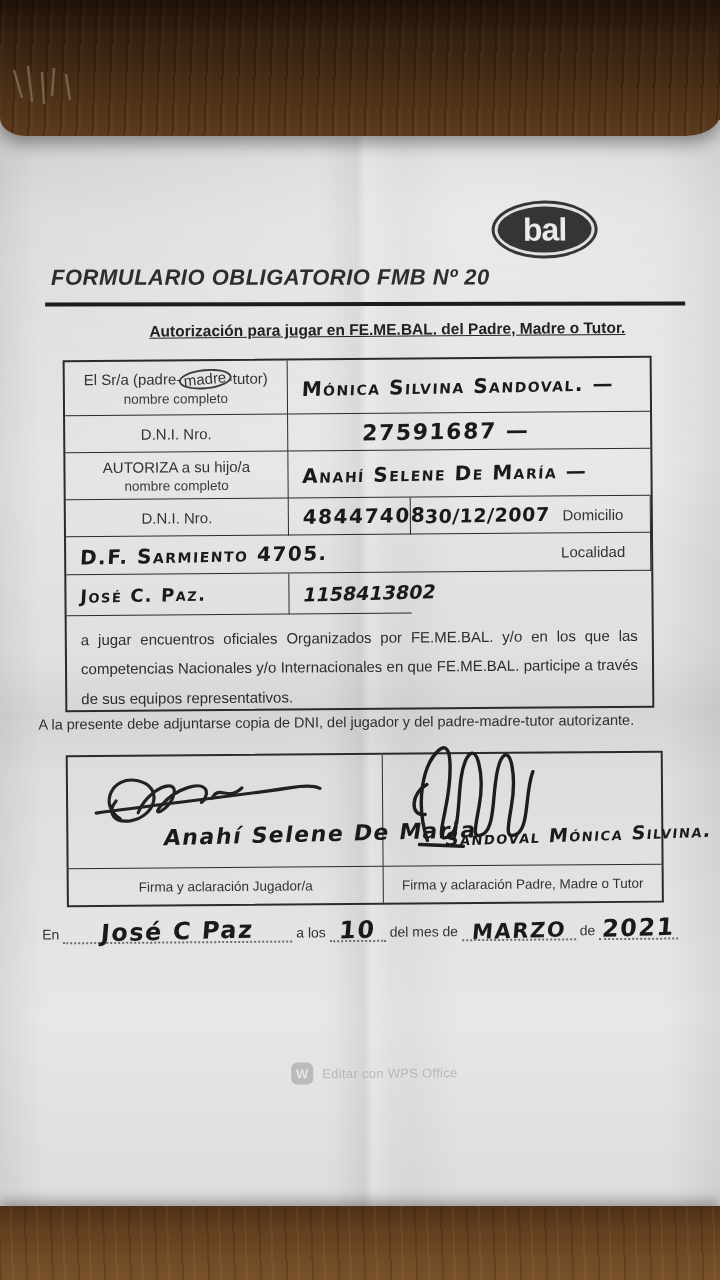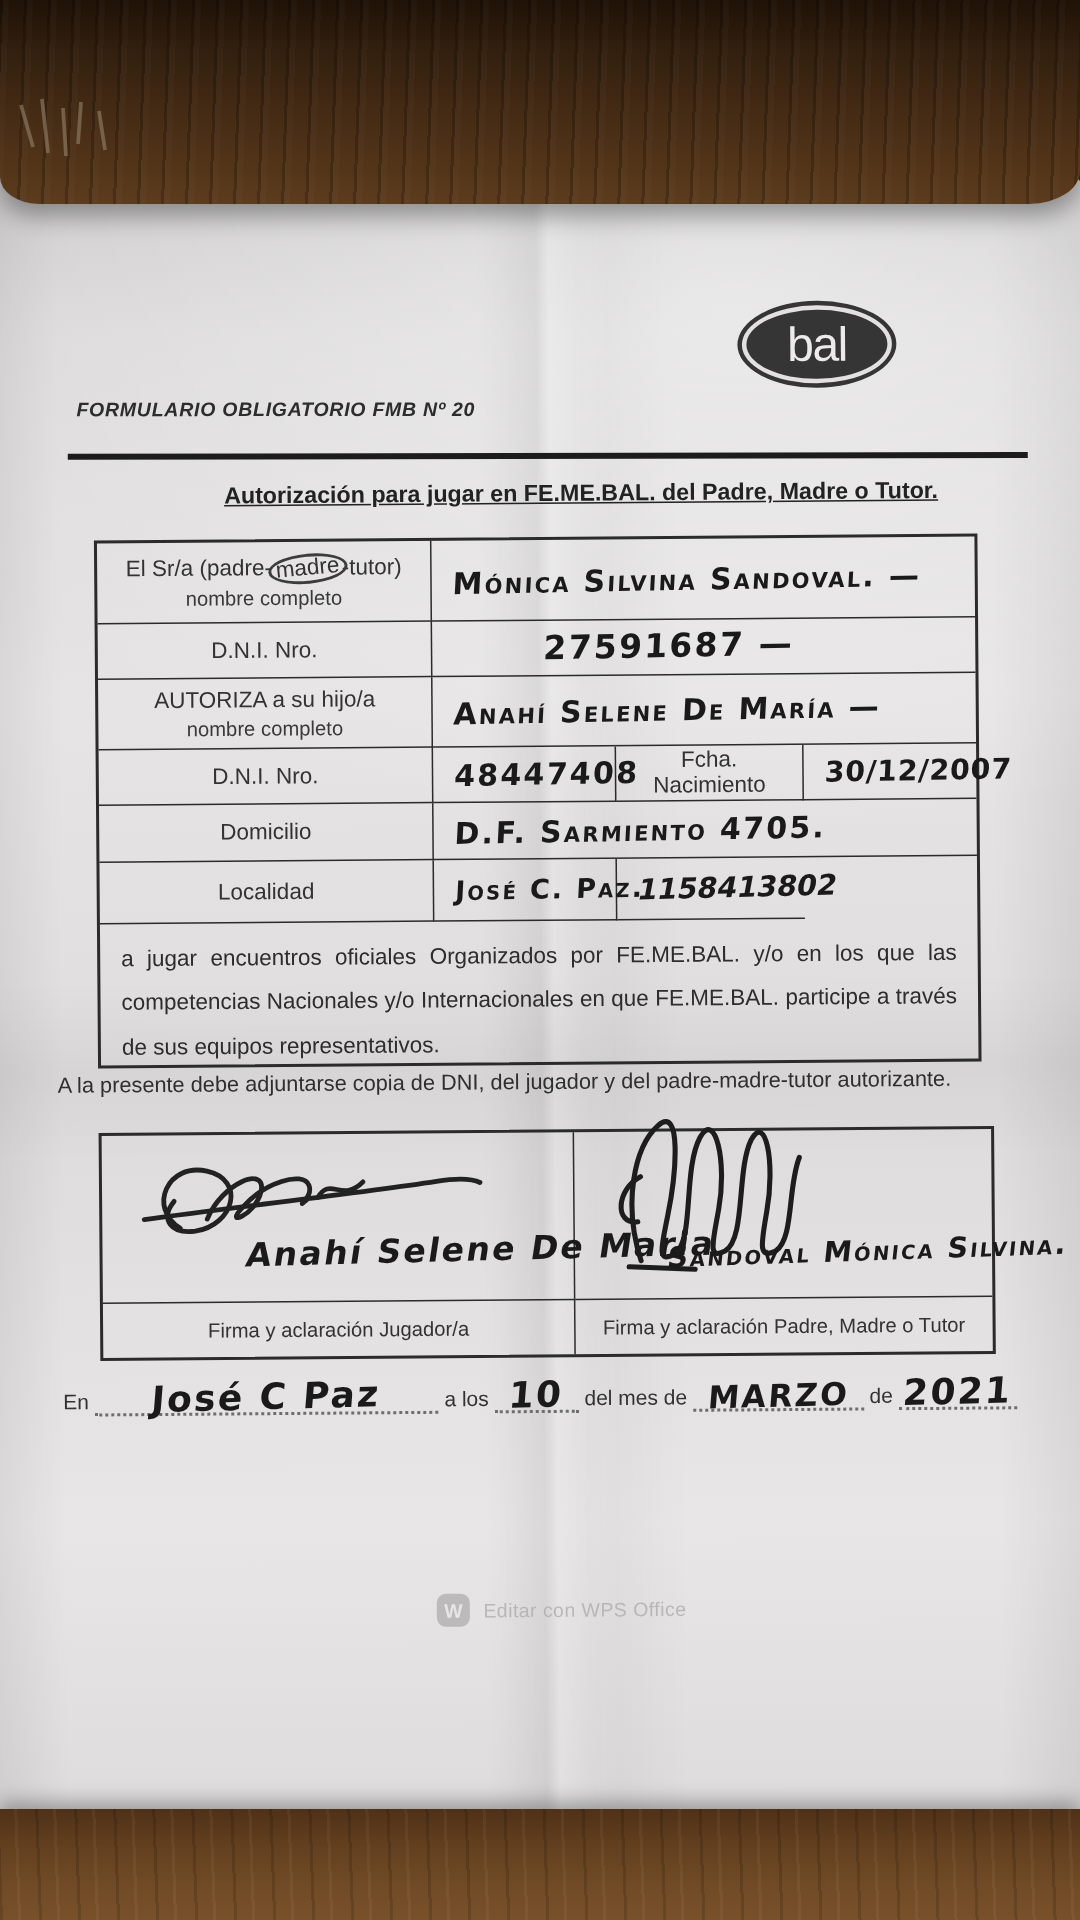--- a/index.html
+++ b/index.html
@@ -40,26 +40,26 @@
   .crease.c1{left:330px;top:0;width:90px;height:100%;
     background:linear-gradient(90deg,transparent,rgba(0,0,0,0.045) 45%,rgba(255,255,255,0.25) 55%,transparent);}
   .crease.c2{left:0;top:540px;width:100%;height:120px;
     background:linear-gradient(180deg,transparent,rgba(0,0,0,0.04) 50%,transparent);}
   
   .logo{position:absolute;left:516px;top:96px;display:flex;align-items:center;}
   .logo .feme{font-size:38px;font-weight:bold;color:#3e3d3d;letter-spacing:-2px;}
   .logo .bal{
     display:inline-flex;align-items:center;justify-content:center;
     width:94px;height:46px;border-radius:50%;background:#363535;color:#eceaea;
-    font-size:32px;font-weight:normal;letter-spacing:-1px;margin-left:-5px;
+    font-size:32px;font-weight:bold;letter-spacing:-1px;margin-left:-5px;
     box-shadow:0 0 0 3px #e2e0e1, 0 0 0 6px #363535;
   }
   .form-number{
     position:absolute;left:64px;top:152px;
-    font-size:13px;font-style:italic;font-weight:bold;color:#2d2d2d;letter-spacing:0.5px;
+    font-size:22px;font-style:italic;font-weight:bold;color:#2d2d2d;letter-spacing:0.5px;
     transform:rotate(0.4deg);
   }
   .head-rule{position:absolute;left:58px;top:190px;width:640px;height:4px;background:#1c1c1c;transform:rotate(0.35deg);}
   .heading{
     position:absolute;left:150px;top:209px;width:500px;text-align:center;
     font-size:15.5px;font-weight:bold;color:#222;text-decoration:underline;
   }
   
   .form-table{
     position:absolute;left:75px;top:246px;
@@ -178,23 +178,20 @@
     <div class="cell val span3 no-r">
       <span class="hand caps h20">Anahí Selene De María —</span>
     </div>
 
     <div class="cell lbl">
       <span>D.N.I. Nro.</span>
     </div>
     <div class="cell val">
       <span class="hand h20">48447408</span>
     </div>
-    <div class="cell lbl">
-      <span>Fcha. Nacimiento</span>
-    </div>
     <div class="cell val no-r">
       <span class="hand h19" style="padding-left:0;letter-spacing:0.5px;">30/12/2007</span>
     </div>
 
     <div class="cell lbl">
       <span>Domicilio</span>
     </div>
     <div class="cell val span3 no-r">
       <span class="hand caps h20">D.F. Sarmiento 4705.</span>
     </div>

